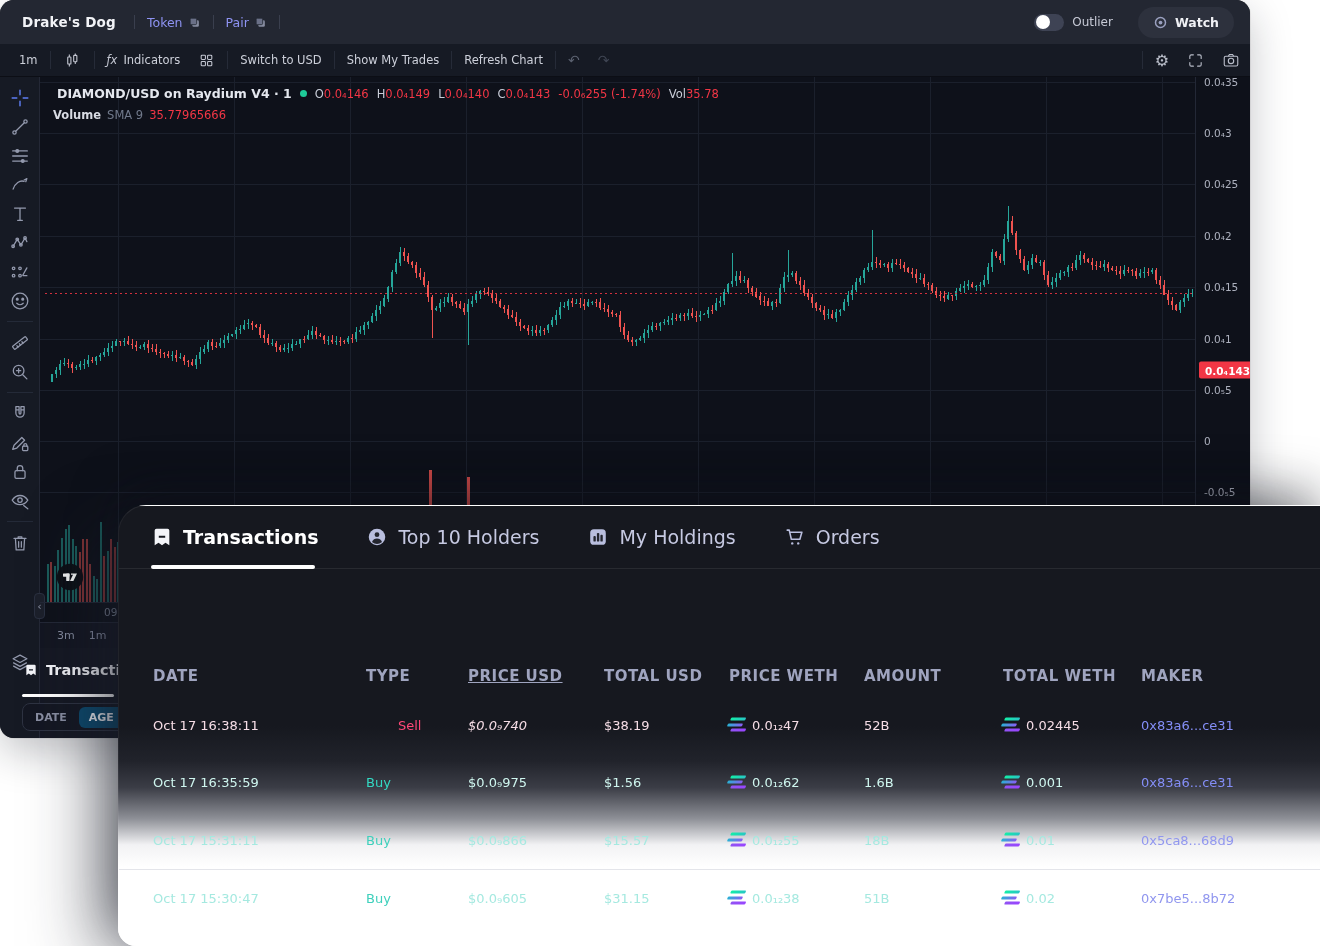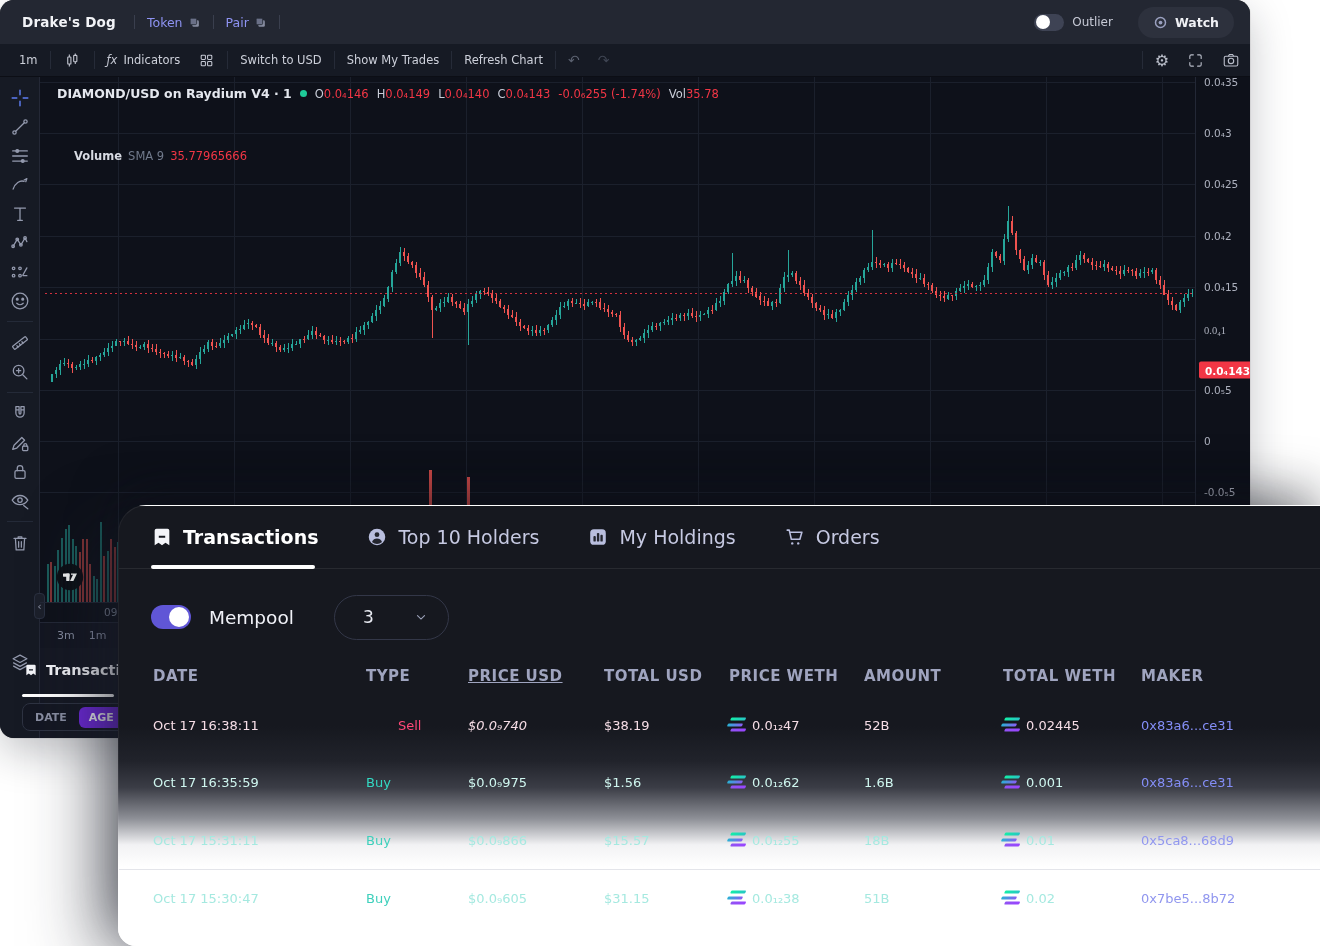--- a/index.html
+++ b/index.html
@@ -40,21 +40,21 @@
   .tool-div { width:26px; border-top:1px solid #242a38; margin:6px auto; }
   .layers-slot { position:absolute; left:0; top:570px; width:40px; }
 
   
   .chart-plot { position:absolute; left:40px; top:77px; width:1155px; height:525px; background:#0e111a; }
   .chart-plot svg { position:absolute; left:0; top:0; }
   .legend { position:absolute; left:17px; top:9px; display:flex; align-items:center; gap:8px; font-size:11.5px; white-space:nowrap; }
   .legend-title { color:#e4e7ee; font-size:12.5px; font-weight:600; }
   .mkt-dot { width:7px; height:7px; border-radius:50%; background:#1ecb98; }
   .leg-item .l { color:#c9cdd8; } .leg-item .v { color:#f23645; }
-  .legend2 { position:absolute; left:34px; top:31px; display:flex; gap:6px; font-size:11.5px;margin-top:41px; }
+  .legend2 { position:absolute; left:13px; top:31px; display:flex; gap:6px; font-size:11.5px; }
   .legend2 .vol-l { color:#d8dbe3; font-weight:600; } .legend2 .sma-l { color:#717a8c; } .legend2 .sma-v { color:#f23645; }
   .tv-logo { position:absolute; left:16px; top:486px; opacity:.96; }
   .collapse-handle { position:absolute; left:-6px; top:516px; width:11px; height:26px; background:#1c202b;
     border:1px solid #2a3040; border-radius:4px; color:#8a90a2; font-size:11px; display:flex;
     align-items:center; justify-content:center; cursor:pointer; }
 
   .price-axis { position:absolute; left:1195px; top:77px; width:76px; height:525px; background:#0e111a;
     border-left:1px solid #232836; }
   .axis-label { position:absolute; left:8px; transform:translateY(-50%); color:#aeb2bf; font-size:10.5px; white-space:nowrap; }
   .price-tag { position:absolute; left:3px; top:293px; transform:translateY(-50%); background:#f23645; color:#ffffff;
@@ -66,21 +66,21 @@
     display:flex; align-items:center; gap:14px; padding-left:17px; }
   .tf { color:#868ca0; font-size:11px; cursor:pointer; }
 
   .bg-tabs-zone { position:absolute; left:40px; top:648px; right:0; bottom:0; background:#151823; }
   .bg-txn { position:absolute; left:-16px; top:14px; display:flex; align-items:center; gap:8px; color:#f4f5f9;
     font-size:14.5px; font-weight:700; }
   .bg-underline { position:absolute; left:-18px; top:46px; width:92px; height:2.5px; background:#ffffff; border-radius:2px; }
   .bg-pills { position:absolute; left:-18px; top:55px; height:28px; border:1px solid #2e3342; border-radius:8px;
     display:flex; align-items:center; padding:2px; gap:2px; background:#141722; }
   .pill-date { color:#8a8fa3; font-size:11px; font-weight:600; padding:4px 10px; cursor:pointer; }
-  .pill-age { color:#f2f3f7; font-size:11px; font-weight:700; padding:4px 10px; background:#6d28d9; border-radius:6px; cursor:pointer; }
+  .pill-age { color:#f2f3f7; font-size:11px; font-weight:700; padding:4px 10px; background:#0c4a6e; border-radius:6px; cursor:pointer; }
 
   
   .panel { position:absolute; left:118px; top:505px; width:1202px; height:441px; z-index:20;
     border-radius:28px 0 0 18px;
     background:linear-gradient(180deg,#16181f 0%,#16181f 50%,#21232b 58%,#3b3d46 64%,#8d8f96 71%,#f2f2f4 77%,#ffffff 82%,#ffffff 100%);
     border-top:1px solid rgba(255,255,255,.08); border-left:1px solid rgba(255,255,255,.05);
     box-shadow:-30px 20px 70px -10px rgba(30,33,45,.55), 0 -16px 50px -5px rgba(10,12,20,.5); }
 
   .panel-tabs { position:absolute; left:32px; top:20px; display:flex; align-items:center; gap:48px; }
   .ptab { display:flex; align-items:center; gap:10px; font-size:19px; color:#c6c9e2; cursor:pointer; white-space:nowrap; }
@@ -990,21 +990,21 @@
     <div class="collapse-handle">‹</div>
   </div>
 
   <div class="price-axis">
     <div id="axis-labels">
         <div class="axis-label" style="top: 5px;">0.0₄35</div>
         <div class="axis-label" style="top: 56px;">0.0₄3</div>
         <div class="axis-label" style="top: 107px;">0.0₄25</div>
         <div class="axis-label" style="top: 159px;">0.0₄2</div>
         <div class="axis-label" style="top: 210px;">0.0₄15</div>
-        <div class="axis-label" style="top: 253px; font-family: Liberation Serif, serif;">0.0₄1</div>
+        <div class="axis-label" style="top: 262px;">0.0₄1</div>
         <div class="axis-label" style="top: 313px;">0.0₅5</div>
         <div class="axis-label" style="top: 364px;">0</div>
         <div class="axis-label" style="top: 415px;">-0.0₅5</div>
       </div>
     <div class="price-tag">0.0₄143</div>
   </div>
 
   <div class="x-axis-row">
     <span class="time-label">09</span>
   </div>
@@ -1071,34 +1071,20 @@
             <circle cx="9" cy="19" r="1.3" fill="#b9bede" stroke="none"></circle>
             <circle cx="15.5" cy="19" r="1.3" fill="#b9bede" stroke="none"></circle>
           </svg>
         </span>
         <span>Orders</span>
       </div>
     </div>
   <div class="ptab-divider"></div>
   <div class="ptab-underline"></div>
 
-  <div class="mempool-row">
-    <div class="sw-on">
-        <div class="knob"></div>
-      </div>
-    <span class="mempool-label">Mempool</span>
-    <div class="count-select">
-      <span class="cnt">3</span>
-      <span class="ct-icon">
-          <svg class="icon" width="14" height="14" viewBox="0 0 24 24" fill="none" stroke="#9aa0b8" stroke-width="2" stroke-linecap="round">
-            <path d="M6 9.5l6 6 6-6"></path>
-          </svg>
-        </span>
-    </div>
-  </div>
 
   <div class="txn-table">
     <div class="thead" id="table-head">
         <span class="hcell" style="left: 34px;">DATE</span>
         <span class="hcell" style="left: 247px;">TYPE</span>
         <span class="hcell" style="left: 349px; text-decoration: underline;">PRICE USD</span>
         <span class="hcell" style="left: 485px;">TOTAL USD</span>
         <span class="hcell" style="left: 610px;">PRICE WETH</span>
         <span class="hcell" style="left: 745px;">AMOUNT</span>
         <span class="hcell" style="left: 884px;">TOTAL WETH</span>

